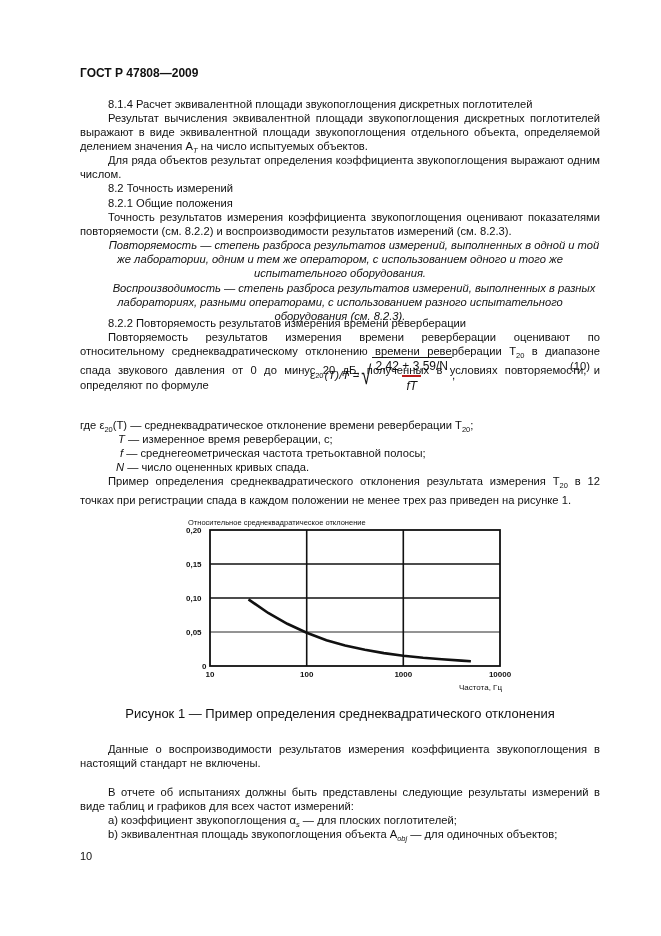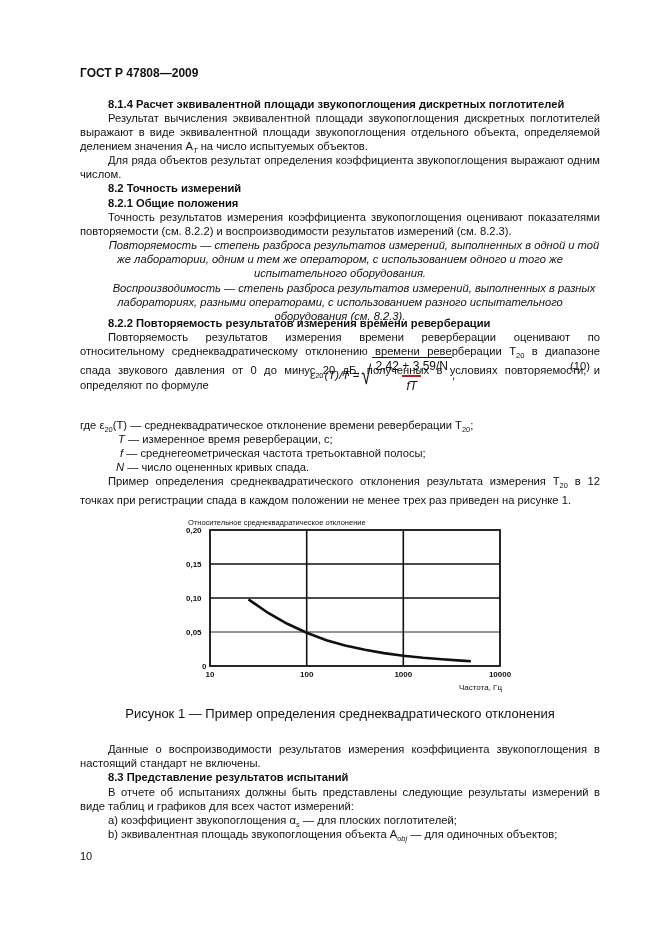--- a/index.html
+++ b/index.html
@@ -3,21 +3,21 @@
 <meta charset="utf-8">
 <style>
   html, body { margin: 0; padding: 0; background: #ffffff; }
   body {
     width: 661px; height: 936px; position: relative; overflow: hidden;
     font-family: "Liberation Sans", sans-serif; color: #111; font-size: 11.2px;
   }
   .page { position: absolute; left: 0; top: 0; width: 661px; height: 936px; }
   .hdr { position: absolute; left: 80px; top: 66px; font-weight: bold; font-size: 12px; }
   .txt { position: absolute; left: 80px; width: 520px; line-height: 14.2px; }
-  .h { font-weight: bold; }
+  .h { font-weight: normal; }
   .ind { text-indent: 28px; }
   .just { text-align: justify; }
   .it { font-style: italic; text-align: center; }
   .line { position: absolute; left: 80px; width: 520px; line-height: 14px; white-space: nowrap; }
   .sub { font-size: 7.5px; vertical-align: -3px; }
   .formula { position: absolute; top: 357px; left: 310px; font-size: 11.5px; display: flex; align-items: center; }
   .frac { display: inline-flex; flex-direction: column; align-items: center; font-size: 12px; margin-left: 2px; }
   .frac .num { border-top: 1px solid #111; padding: 1px 4px 2px; }
   .frac .den { border-top: 2px solid #b91c1c; padding: 2px 4px 0; font-style: italic; }
   .sqrt { font-size: 26px; line-height: 20px; transform: scaleX(0.7); margin-right: -4px; }
@@ -90,19 +90,18 @@
       <text x="330" y="167">10000</text>
     </g>
     <text x="332" y="180" font-size="8" text-anchor="end" fill="#111">Частота, Гц</text>
     <path id="curve" d="M78.5 89.4 L98.2 103.0 L117.3 113.8 L136.7 122.7 L156.4 130.2 L175.1 135.6 L194.9 139.7 L213.9 143.1 L233.3 145.8 L253.1 147.8 L271.8 149.2 L291.5 150.6 L300.9 151.2" fill="none" stroke="#111" stroke-width="2.6" stroke-linecap="butt"></path>
   </svg>
 
   <div class="caption">Рисунок 1 — Пример определения среднеквадратического отклонения</div>
 
   <div class="txt just ind" style="top:742px">Данные о воспроизводимости результатов измерения коэффициента звукопоглощения в настоящий стандарт не включены.</div>
 
-  <div class="txt h ind" style="top:770px">8.3 Представление результатов испытаний</div>
   <div class="txt just ind" style="top:785px">В отчете об испытаниях должны быть представлены следующие результаты измерений в виде таблиц и графиков для всех частот измерений:</div>
   <div class="line" style="top:813px;left:108px"><span>a)</span> <span>коэффициент звукопоглощения α</span><span class="sub it">s</span><span> — для плоских поглотителей;</span></div>
   <div class="line" style="top:827px;left:108px"><span>b)</span> <span>эквивалентная площадь звукопоглощения объекта A</span><span class="sub it">obj</span><span> — для одиночных объектов;</span></div>
 
   <div class="pagenum">10</div>
 </div>
 
 </body></html>

